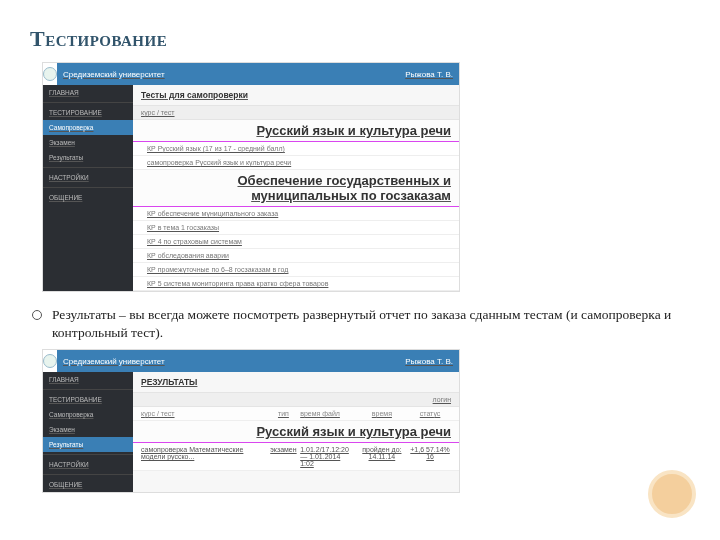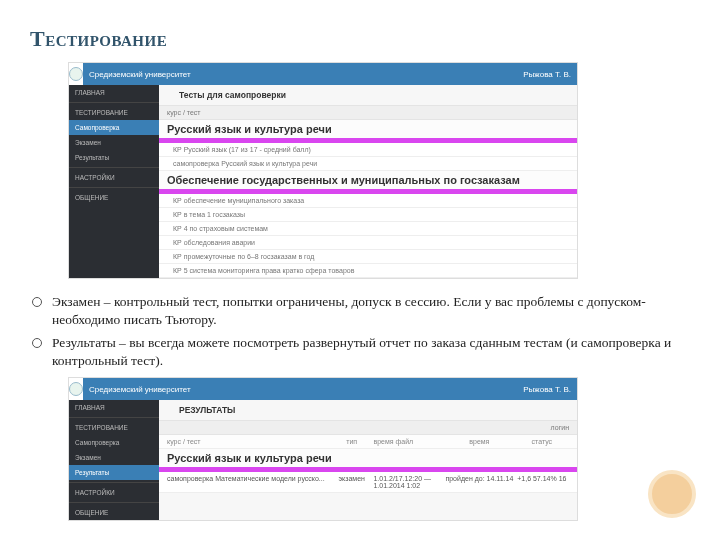--- a/index.html
+++ b/index.html
@@ -28,26 +28,27 @@
   }
   ul.content > li::before {
     content: "";
     position: absolute;
     left: 2px; top: 4px;
     width: 8px; height: 8px;
     border: 1.5px solid #555;
     border-radius: 50%;
   }
   .shot {
-    margin: 8px 0 14px 38px;
-    width: 510px;
+    margin: 8px 0 14px 12px;
+    width: 418px;
     border: 1px solid #ddd;
     font-family: Arial, sans-serif;
     font-size: 7.5px;
     color: #555;
+    text-decoration: underline;
   }
   .shot-top {
     display: flex;
     height: 22px;
   }
   .shot-sidebar {
     width: 90px;
     background: #2b2e33;
     color: #ccc;
     display: flex; flex-direction: column;
@@ -68,25 +69,25 @@
     color: #fff;
     display: flex; align-items: center; justify-content: space-between;
     padding: 0 6px;
     font-size: 8px;
   }
   .shot-body { display: flex; }
   .sb-item { padding: 4px 6px; font-size: 6.5px; color: #bbb; }
   .sb-item.active { background: #3a7fb5; color: #fff; }
   .sb-sep { height: 1px; background: #444; margin: 2px 0; }
   .shot-main { flex: 1; background: #f7f7f7; }
-  .shot-h1 { padding: 5px 20px; font-size: 8.5px; color: #333; font-weight: bold; }
+  .shot-h1 { padding: 5px 8px; font-size: 8.5px; color: #333; font-weight: bold; }
   .shot-bar { background: #efefef; padding: 3px 8px; font-size: 7px; color: #777; border-top: 1px solid #e4e4e4; border-bottom: 1px solid #e4e4e4; }
   .shot-row { padding: 3px 8px; font-size: 7px; color: #555; border-bottom: 1px solid #eee; background: #fff; }
   .shot-row.sub { padding-left: 14px; color: #777; }
-  .section-title { padding: 3px 8px; font-size: 11px; color: #333; font-weight: bold; background: #fcfcfc; border-bottom: 5px solid #d946ef; }
+  .section-title { padding: 3px 8px; font-size: 13px; color: #333; font-weight: bold; background: #fcfcfc; border-bottom: 1px solid #d946ef; text-align: right; }
   .tbl { width: 100%; }
   .tbl-head, .tbl-row { display: flex; padding: 3px 8px; font-size: 7px; border-bottom: 1px solid #eee; }
   .tbl-head { color: #888; background: #fdfdfd; }
   .tbl-row { background: #fff; color: #555; }
   .c1 { flex: 3; }
   .c2 { flex: 0.8; text-align: center; }
   .c3 { flex: 1.3; text-align: left; }
   .c4 { flex: 1.3; text-align: center; }
   .c5 { flex: 1; text-align: center; }
   .corner-dot {
@@ -139,21 +140,20 @@
         <div class="shot-row sub">КР в тема 1 госзаказы</div>
         <div class="shot-row sub">КР 4 по страховым системам</div>
         <div class="shot-row sub">КР обследования аварии</div>
         <div class="shot-row sub">КР промежуточные по 6–8 госзаказам в год</div>
         <div class="shot-row sub">КР 5 система мониторинга  права  кратко сфера товаров</div>
       </div>
     </div>
   </div>
 
   <ul class="content">
-    <li>Экзамен – контрольный тест, попытки ограничены, допуск в сессию. Если у вас проблемы с допуском- необходимо писать Тьютору.</li>
     <li>Результаты – вы всегда можете посмотреть развернутый отчет по заказа сданным тестам (и самопроверка и контрольный тест).</li>
   </ul>
 
   <div class="shot">
     <div class="shot-top">
       <div class="shot-logo">
           <div class="shot-logo-circle"></div>
         </div>
       <div class="shot-header">
         <span>Средиземский университет</span>

